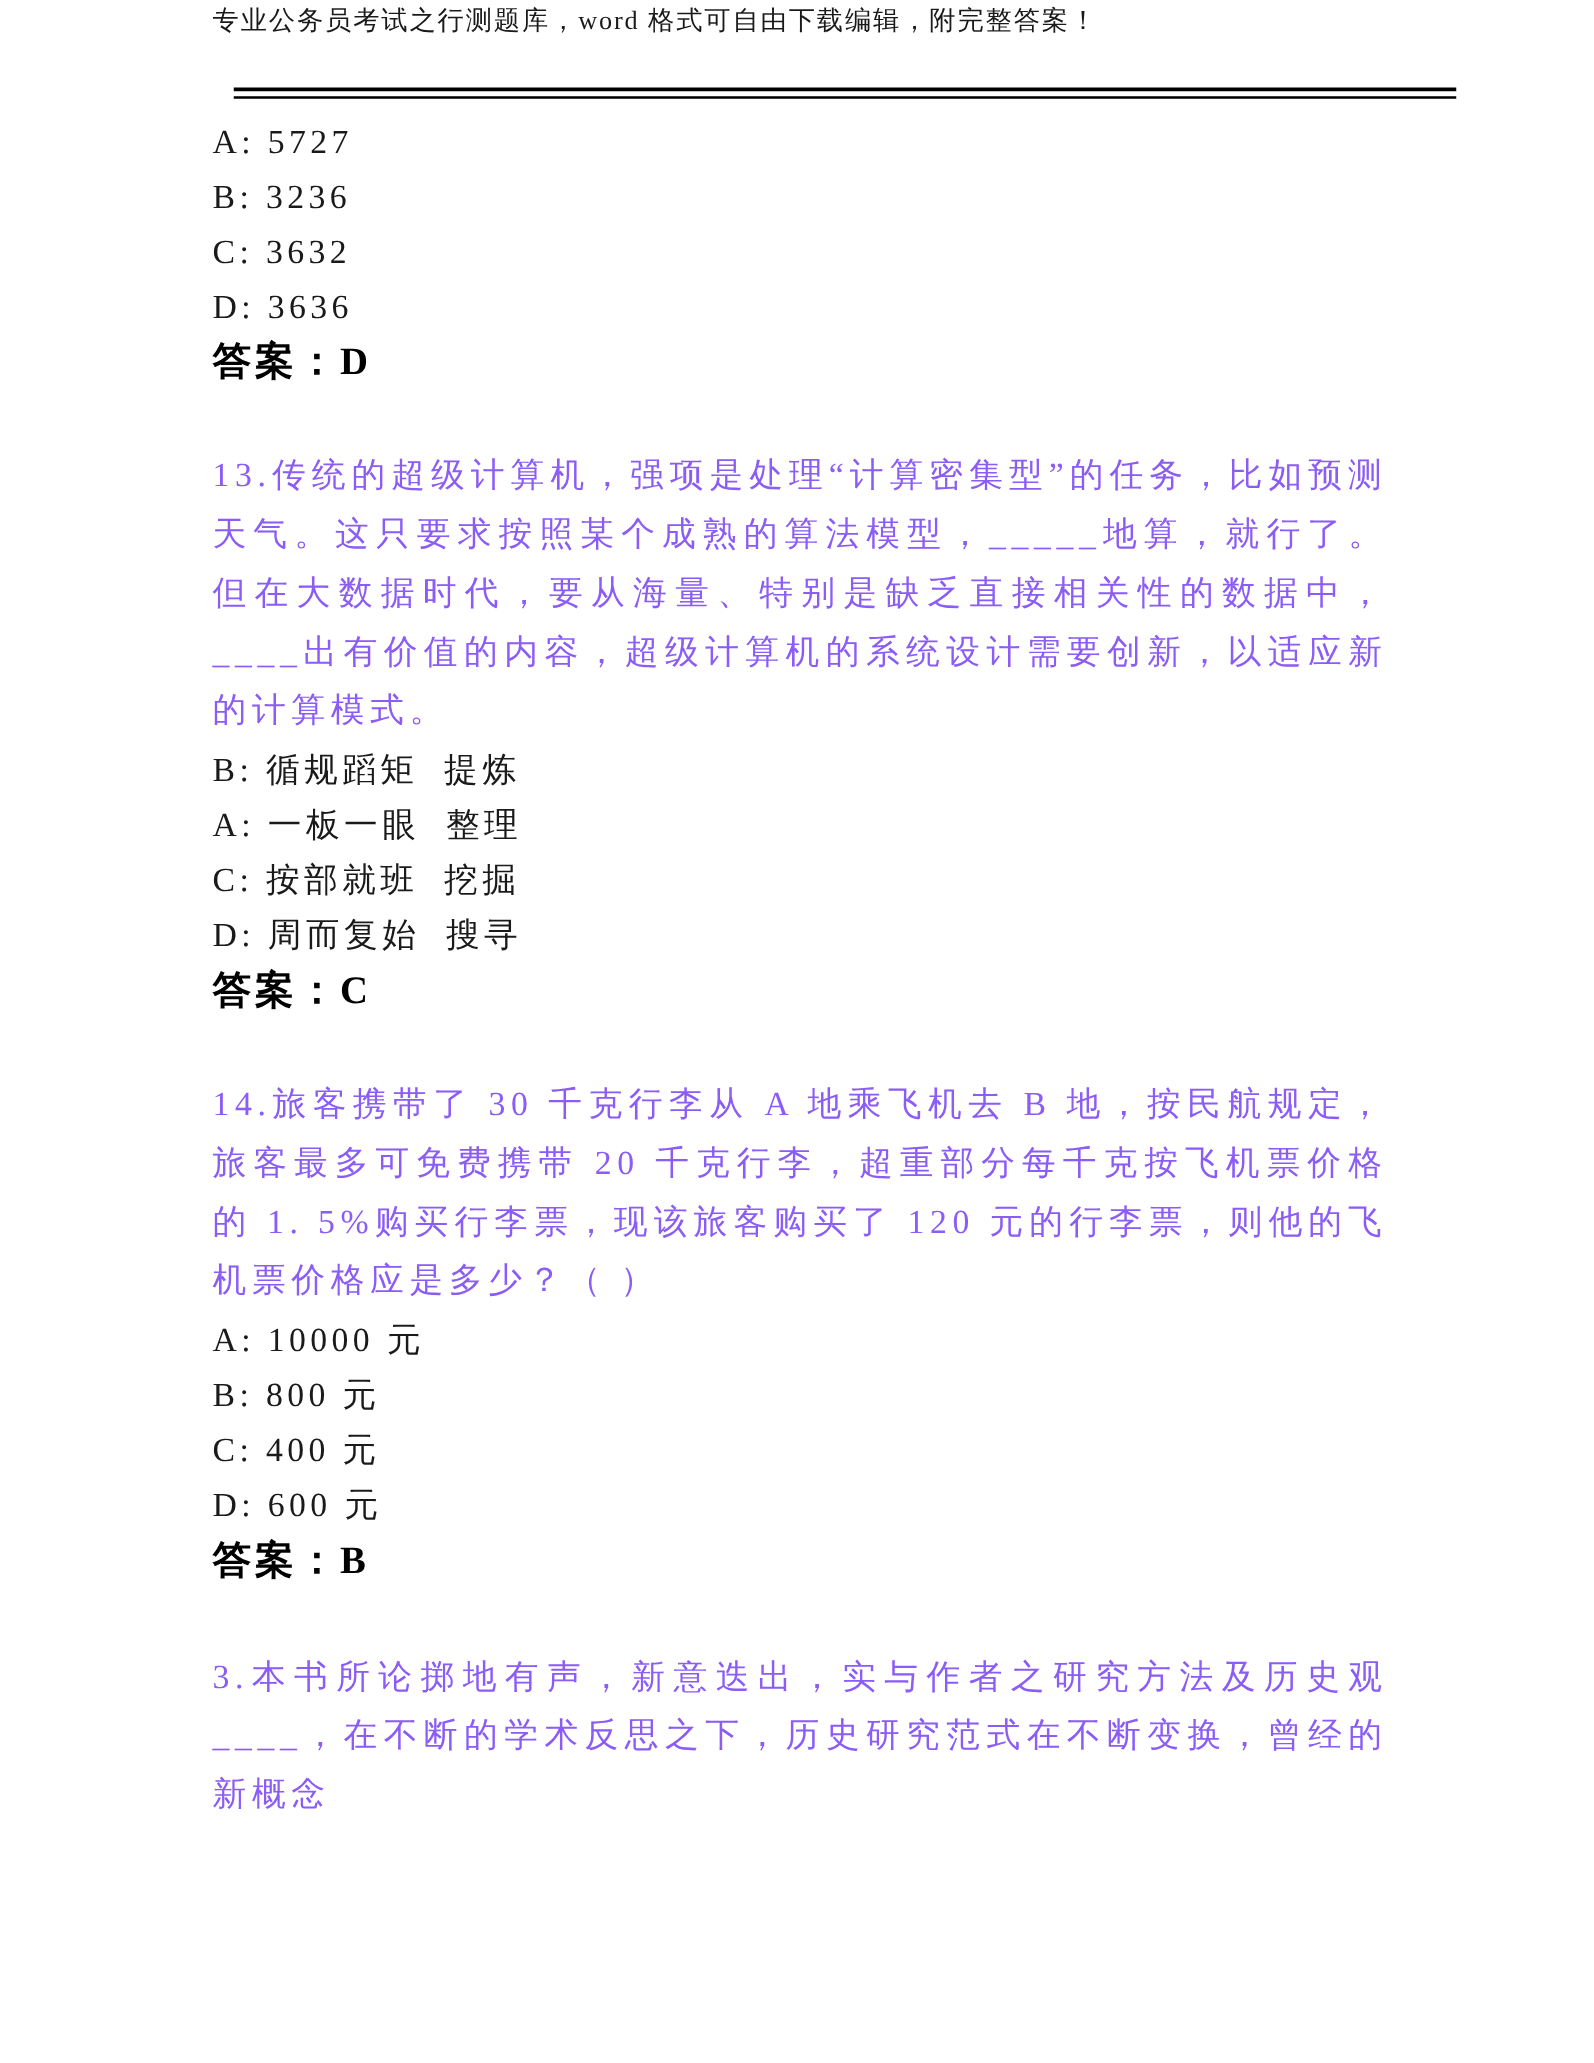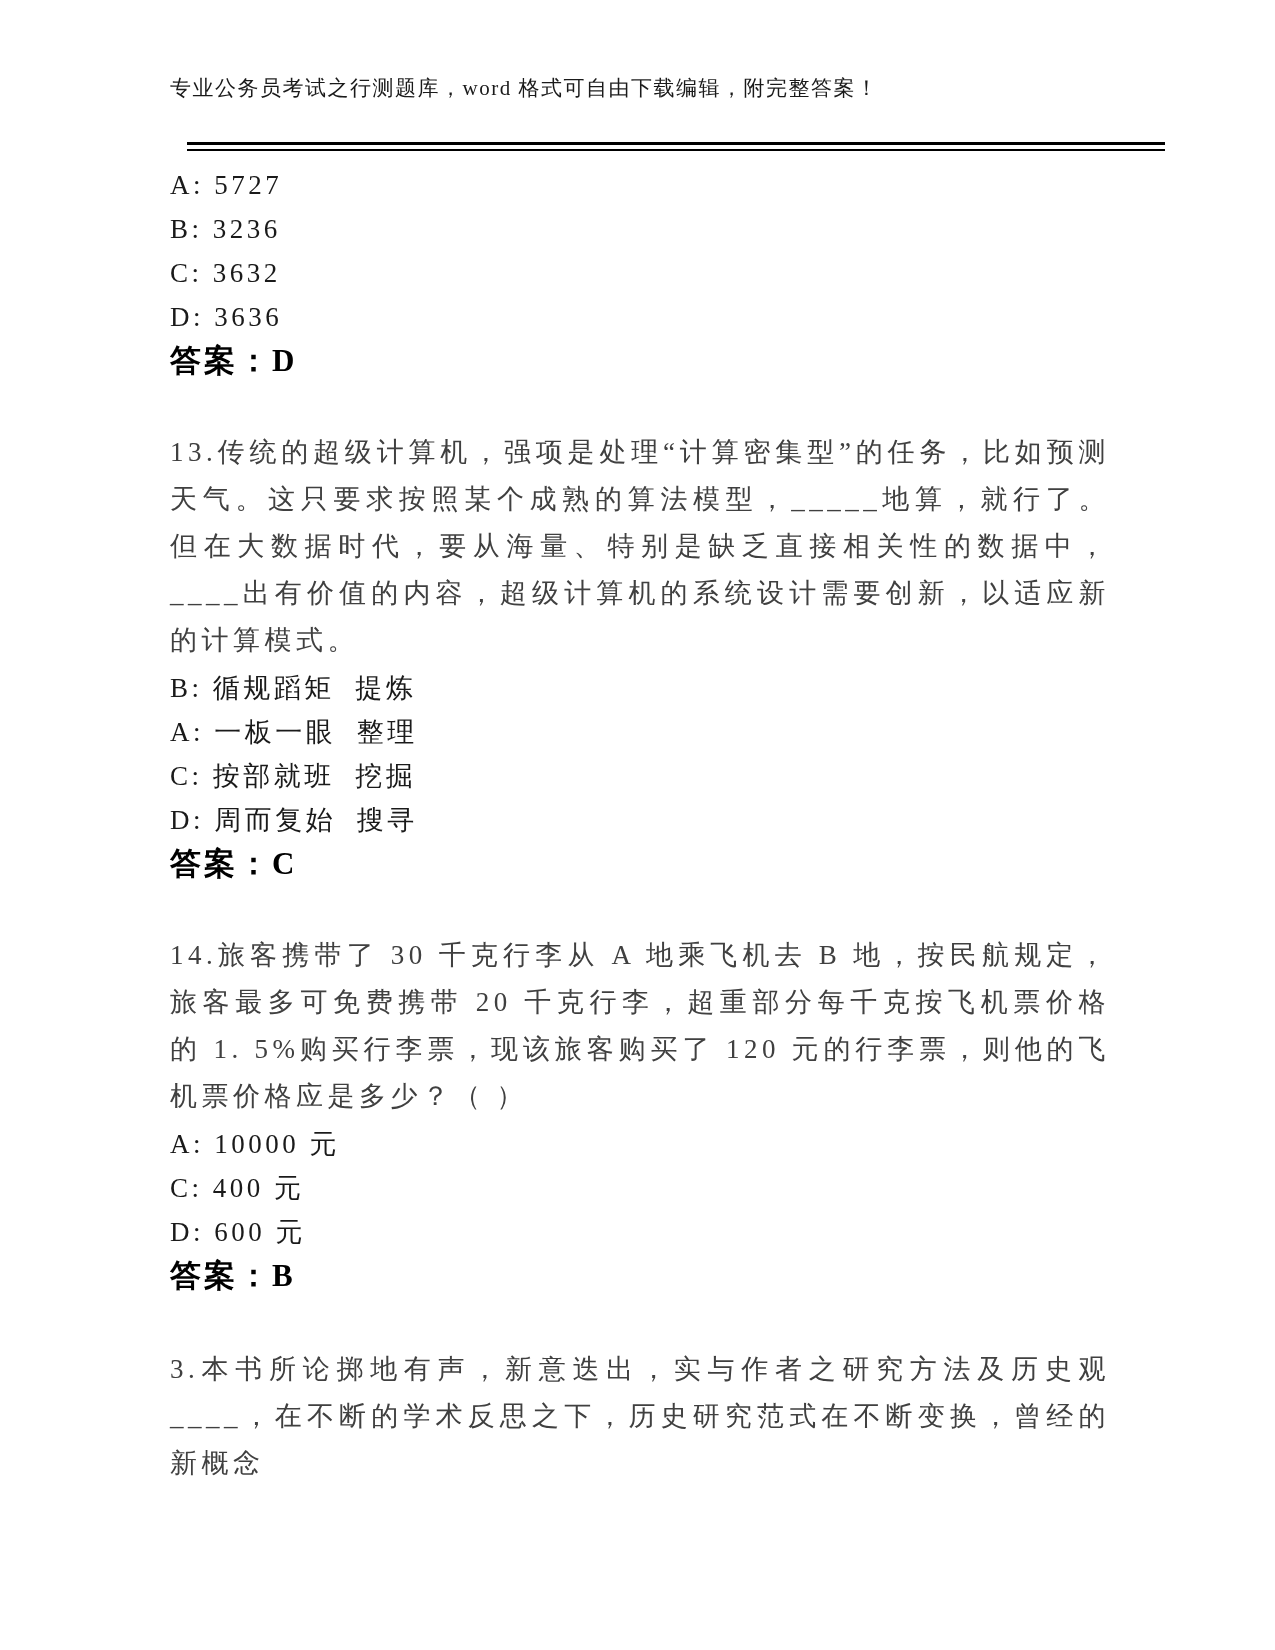--- a/index.html
+++ b/index.html
@@ -7,21 +7,20 @@
     padding: 0;
     background: #ffffff;
   }
   .page {
     position: relative;
     width: 1275px;
     height: 1650px;
     background: #ffffff;
     overflow: hidden;
     box-sizing: border-box;
-    padding-top: 72px;
     font-family: "Liberation Serif", "DejaVu Serif", serif;
     color: #1a1a1a;
   }
   .header {
     margin-left: 170px;
     margin-right: 165px;
     font-size: 21px;
     letter-spacing: 1.5px;
     line-height: 32px;
     color: #1a1a1a;
@@ -41,21 +40,21 @@
   .qblock { margin-top: 46px; }
   .qblock.first { margin-top: 12px; }
   .qblock.last { margin-top: 48px; }
   .para {
     margin: 0 0 2px 0;
     font-size: 27px;
     line-height: 47px;
     letter-spacing: 4.5px;
     text-align: justify;
     text-justify: inter-character;
-    color: #404040;
+    color: #8b5cf6;
   }
   .opt {
     font-size: 27px;
     line-height: 44px;
     letter-spacing: 3.5px;
     white-space: pre-wrap;
     color: #1a1a1a;
   }
   .ans {
     font-size: 31px;
@@ -91,20 +90,21 @@
       <div class="opt">B: 循规蹈矩  提炼</div>
       <div class="opt">A: 一板一眼  整理</div>
       <div class="opt">C: 按部就班  挖掘</div>
       <div class="opt">D: 周而复始  搜寻</div>
       <div class="ans">答案：C</div>
     </section>
 
     <section class="qblock">
       <p class="para">14.旅客携带了 30 千克行李从 A 地乘飞机去 B 地，按民航规定，旅客最多可免费携带 20 千克行李，超重部分每千克按飞机票价格的 1. 5%购买行李票，现该旅客购买了 120 元的行李票，则他的飞机票价格应是多少？（ ）</p>
       <div class="opt">A: 10000 元</div>
+      <div class="opt">B: 800 元</div>
       <div class="opt">C: 400 元</div>
       <div class="opt">D: 600 元</div>
       <div class="ans">答案：B</div>
     </section>
 
     <section class="qblock last">
       <p class="para">3.本书所论掷地有声，新意迭出，实与作者之研究方法及历史观____，在不断的学术反思之下，历史研究范式在不断变换，曾经的新概念</p>
     </section>
 
   </div>

